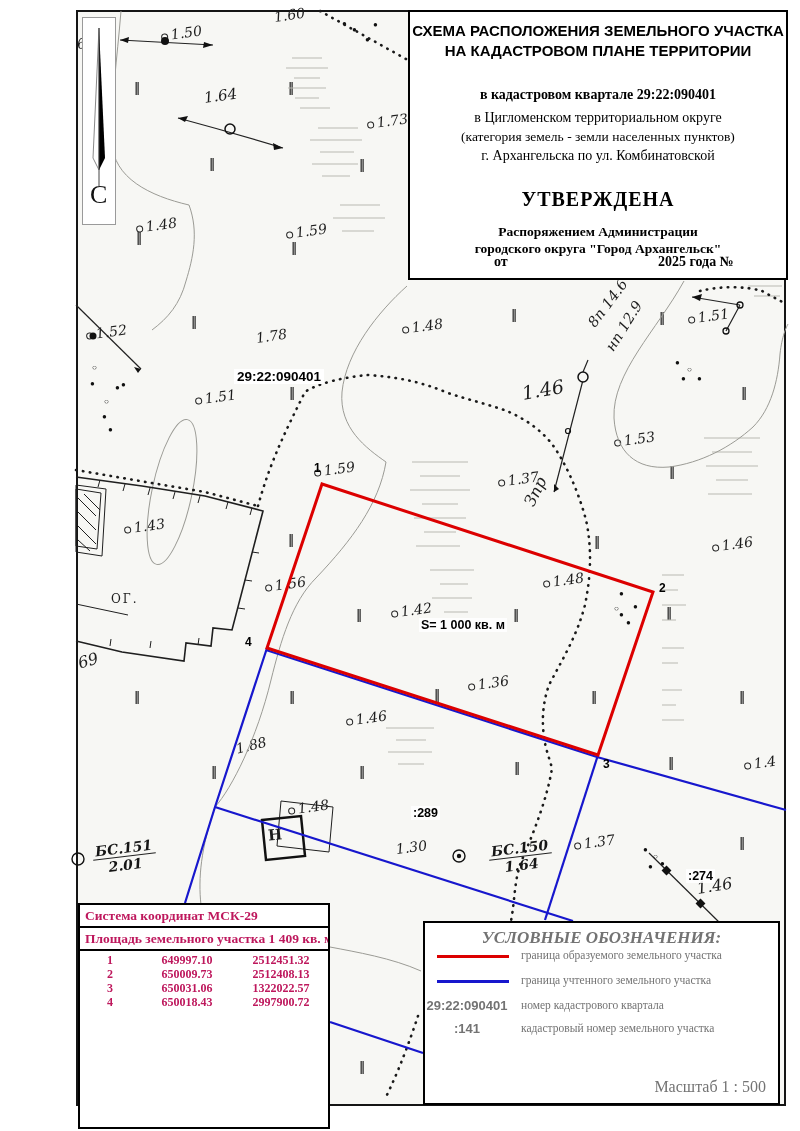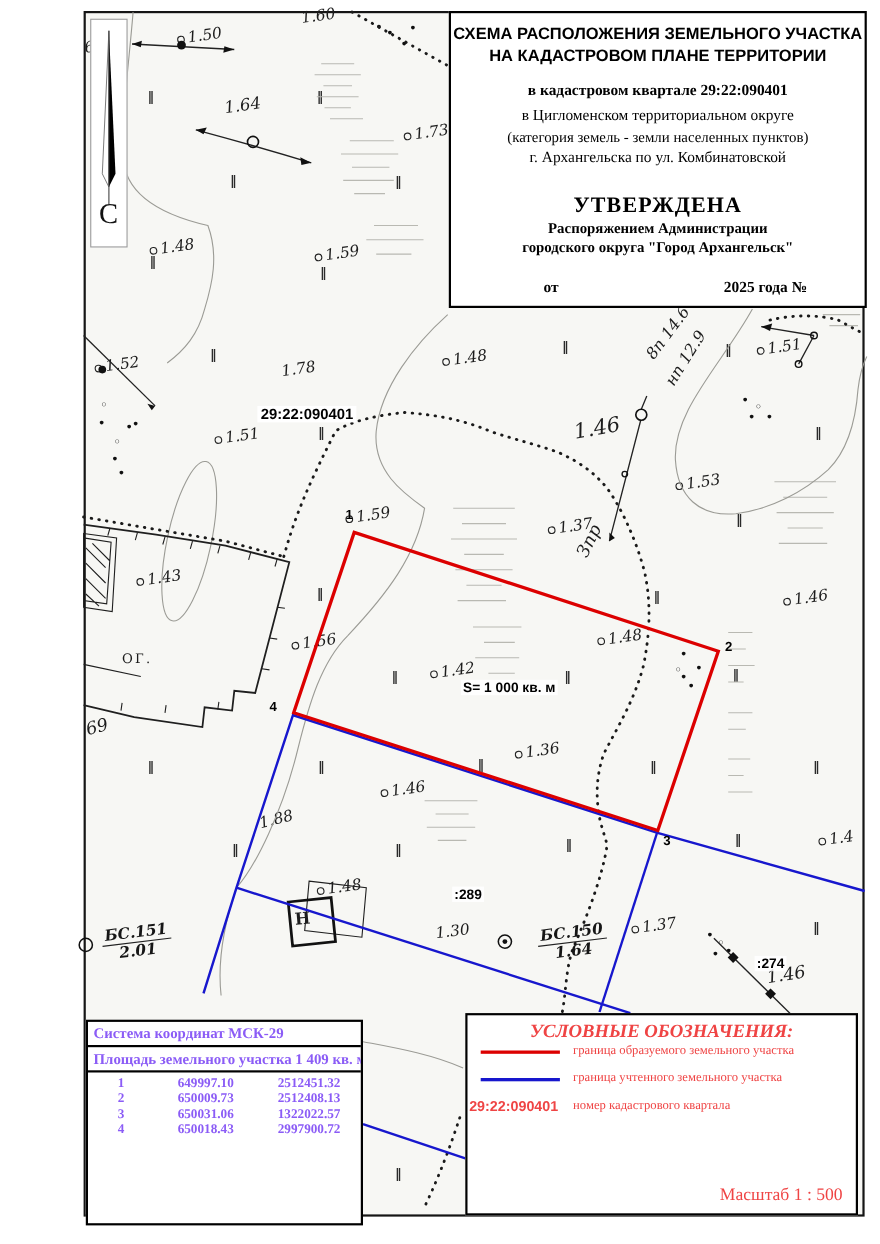--- a/index.html
+++ b/index.html
@@ -29,46 +29,46 @@
 
   
   .north-box{position:absolute;left:82px;top:17px;width:32px;height:206px;background:#fff;
         border:1px solid #9a9a9a;}
   .north-letter{position:absolute;left:7px;bottom:14px;font:26px "Liberation Serif",serif;color:#111;}
 
   
   .title-block{position:absolute;left:408px;top:10px;width:380px;height:270px;background:#fff;
         border:2px solid #000;box-sizing:border-box;text-align:center;color:#000;}
   .tb-main{font:bold 15px "Liberation Sans",sans-serif;line-height:20px;margin-top:9px;}
-  .tb-quarter{font:bold 14px "Liberation Serif",serif;margin-top:14px;}
+  .tb-quarter{font:bold 14px "Liberation Serif",serif;margin-top:26px;}
   .tb-line{font:14px "Liberation Serif",serif;margin-top:2px;line-height:17px;}
   .tb-approved{font:bold 20px "Liberation Serif",serif;letter-spacing:1px;margin-top:24px;}
-  .tb-order{font:bold 13.5px "Liberation Serif",serif;line-height:17px;}
+  .tb-order{font:bold 13.5px "Liberation Serif",serif;line-height:17px;margin-top:12px;}
   .tb-from{position:absolute;left:84px;bottom:8px;font:bold 14px "Liberation Serif",serif;margin-top:20px;}
   .tb-year{position:absolute;left:248px;bottom:8px;font:bold 14px "Liberation Serif",serif;}
 
   
-  .coord-table{position:absolute;left:78px;top:903px;width:252px;height:187px;background:#fff;
-        border:2px solid #000;box-sizing:border-box;color:#8b5cf6;margin-top:24px;}
+  .coord-table{position:absolute;left:78px;top:903px;width:252px;height:226px;background:#fff;
+        border:2px solid #000;box-sizing:border-box;color:#be185d;}
   .ct-row{border-bottom:2px solid #000;font:bold 13.5px "Liberation Serif",serif;
         padding:3px 5px 2px 5px;white-space:nowrap;overflow:hidden;}
   .ct-grid{display:grid;grid-template-columns:60px 94px 94px;}
   .ct-hleft{grid-row:1/3;border-right:1.5px solid #000;font:bold 8.5px "Liberation Serif",serif;
         text-align:center;padding-top:2px;line-height:10px;}
   .ct-coords{grid-column:2/4;text-align:center;font:bold 13px "Liberation Serif",serif;
         border-bottom:1.5px solid #000;padding:1px 0;}
   .ct-xy{text-align:center;font:bold 14px "Liberation Serif",serif;border-bottom:1.5px solid #000;}
   .ct-xy.xcol{border-right:1.5px solid #000;}
   .ct-body{display:grid;grid-template-columns:60px 94px 94px;font:bold 12px "Liberation Serif",serif;
         text-align:center;line-height:14px;padding-top:2px;}
   .ct-body div{padding:0;}
 
   
   .legend{position:absolute;left:423px;top:921px;width:357px;height:184px;background:#fff;
-        border:2px solid #000;box-sizing:border-box;color:#ef4444;}
+        border:2px solid #000;box-sizing:border-box;color:#737373;}
   .lg-title{text-align:center;font:italic bold 17px "Liberation Serif",serif;margin-top:5px;}
   .lg-row{position:absolute;left:0;width:100%;height:16px;}
   .lg-sample{position:absolute;left:12px;width:72px;top:7px;height:2.5px;}
   .lg-key{position:absolute;left:0px;width:84px;text-align:center;top:0;
         font:bold 13px "Liberation Sans",sans-serif;}
   .lg-label{position:absolute;left:96px;top:1px;font:11.5px "Liberation Serif",serif;}
   .lg-scale{position:absolute;right:12px;bottom:7px;font:16px "Liberation Serif",serif;}
 
   .hatch{stroke:#b9b9b2;stroke-width:1;}
   .contour{stroke:#9b9b95;stroke-width:1;fill:none;}
@@ -326,16 +326,20 @@
       <span class="lg-label">граница образуемого земельного участка</span>
     </div>
     <div class="lg-row" style="top:50px">
       <span class="lg-sample" id="lg-blue" style="background: rgb(23, 23, 205);"></span>
       <span class="lg-label">граница учтенного земельного участка</span>
     </div>
     <div class="lg-row" style="top:75px">
       <span class="lg-key">29:22:090401</span>
       <span class="lg-label">номер кадастрового квартала</span>
     </div>
+    <div class="lg-row" style="top:98px">
+      <span class="lg-key">:141</span>
+      <span class="lg-label">кадастровый номер земельного участка</span>
+    </div>
     <div class="lg-scale">Масштаб  1 : 500</div>
   </div>
 
 </div>
 
 </body></html>

